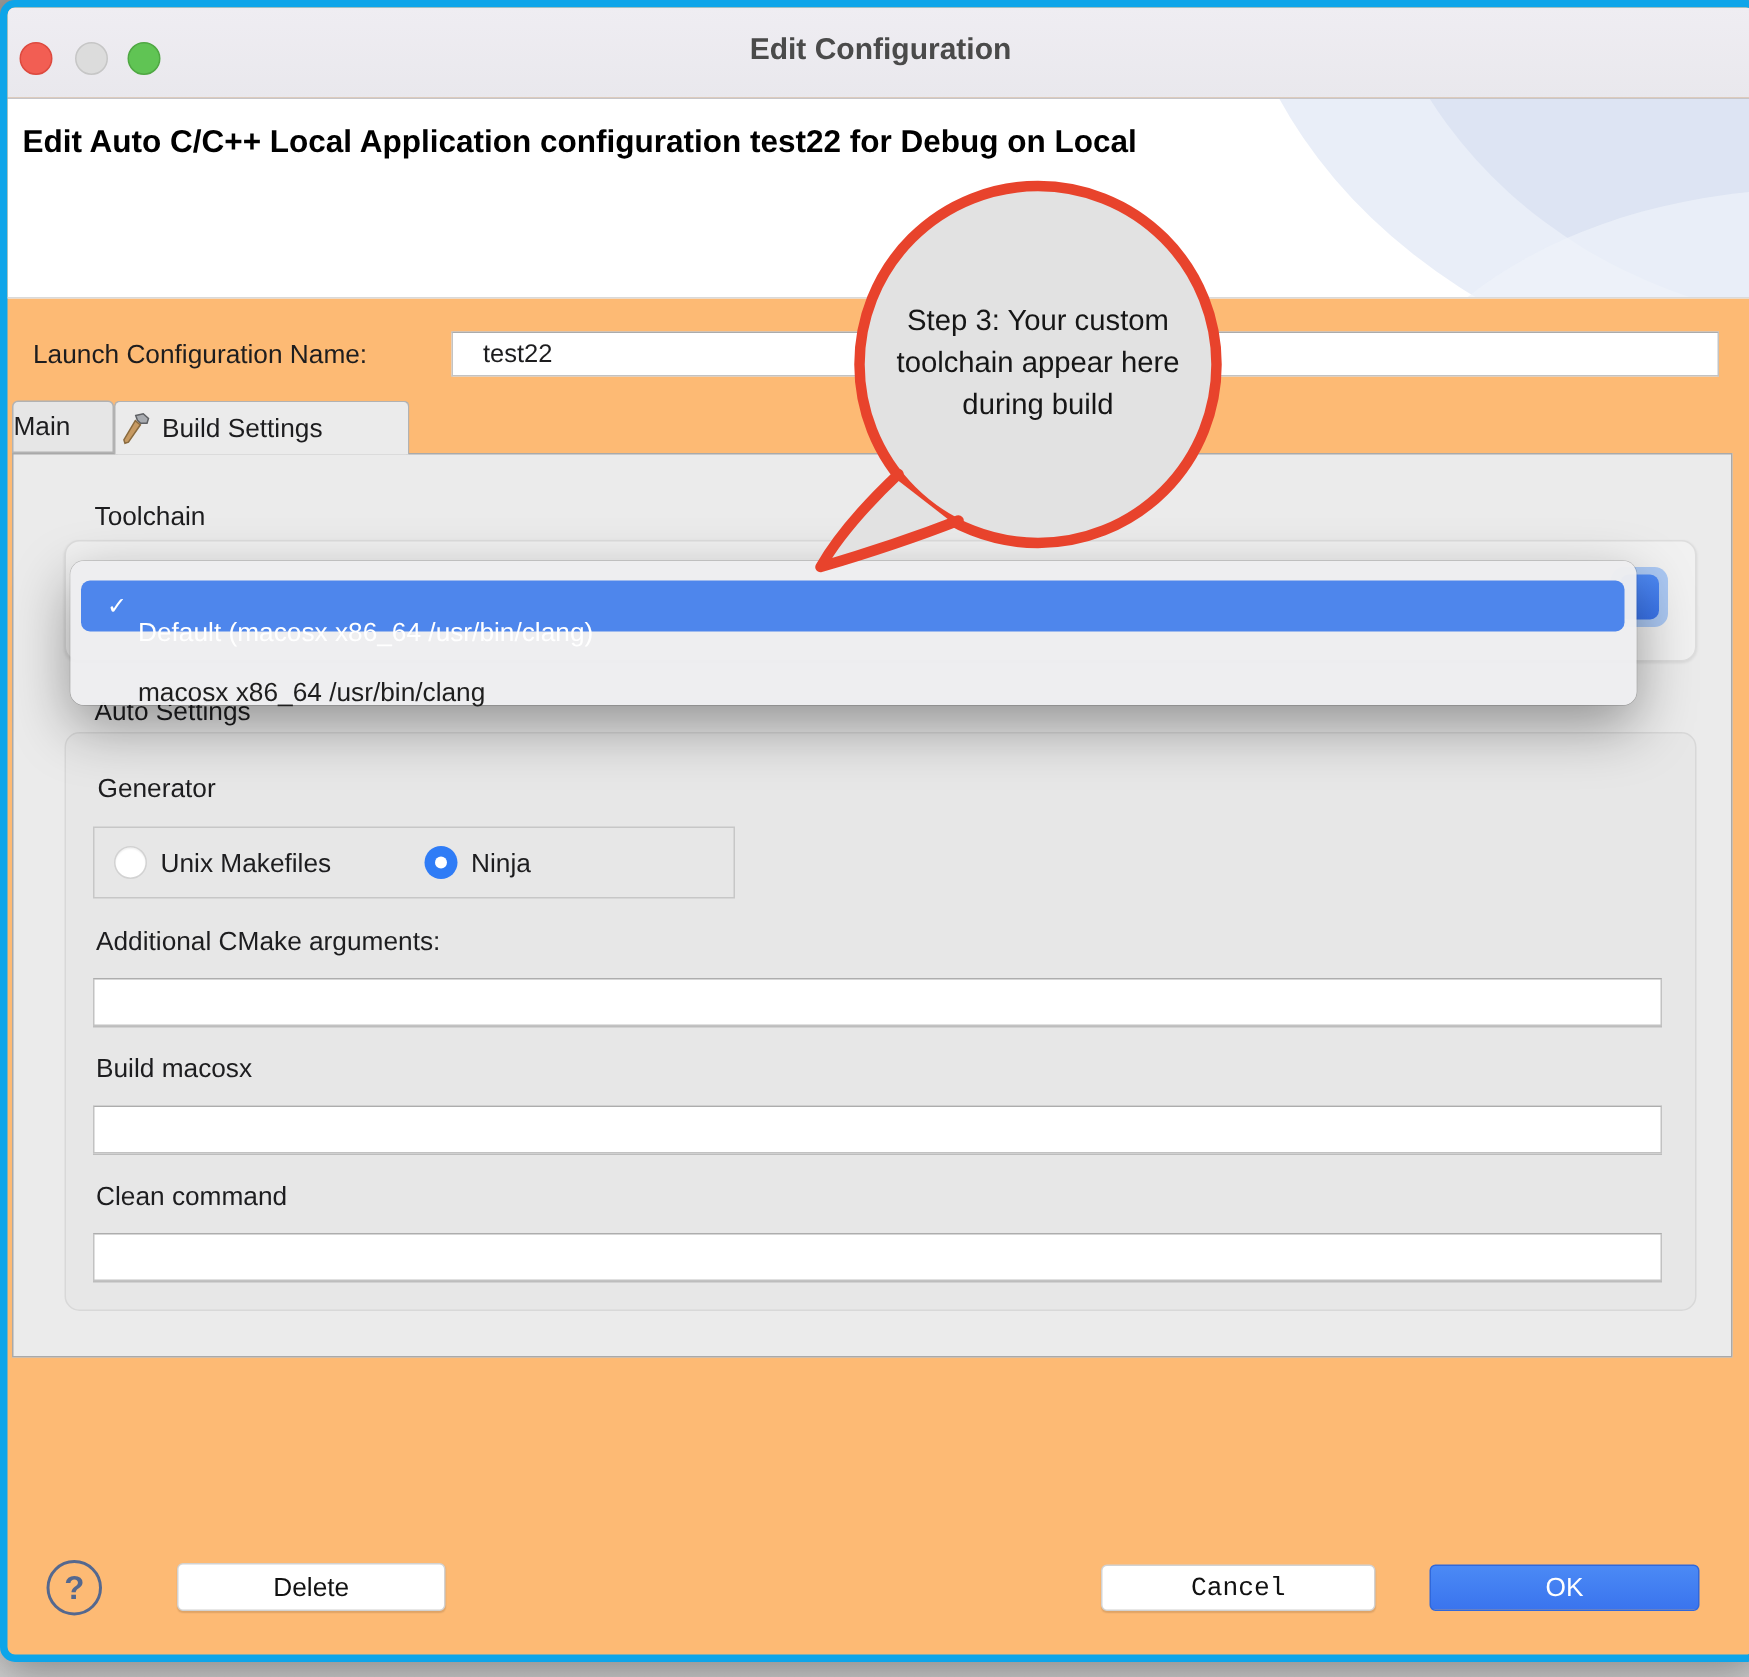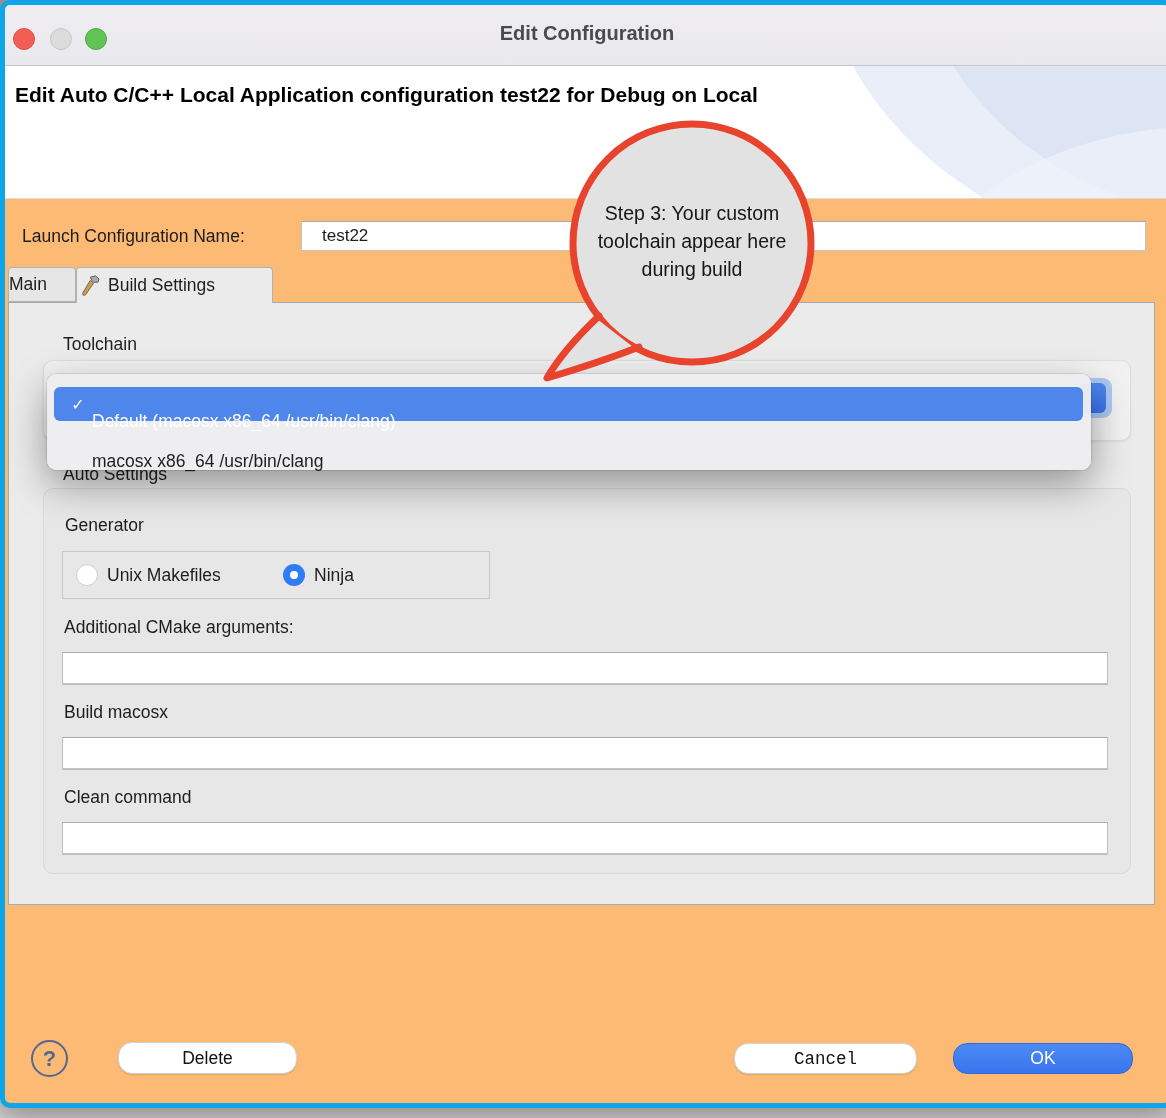--- a/index.html
+++ b/index.html
@@ -75,21 +75,21 @@
   .rcirc.on{background:#2f7cf6;position:relative;}
   .rcirc.on::after{content:"";position:absolute;left:7px;top:7px;width:8px;height:8px;border-radius:50%;background:#fff;}
   .f-label{position:absolute;left:20px;font-size:17.5px;color:#1d1d1f;}
   .f-input{position:absolute;left:18px;width:1046px;height:32px;box-sizing:border-box;background:#fff;
     border:1px solid #c2c2c2;border-top-color:#adadad;box-shadow:0 1px 0 rgba(0,0,0,.18);
     font-size:17px;padding:0 8px;outline:none;font-family:inherit;}
   
   .help-btn{position:absolute;left:26px;top:1035px;width:37px;height:37px;border-radius:50%;
     border:2.5px solid #54688f;box-sizing:border-box;color:#54688f;font-size:22px;font-weight:bold;
     display:flex;align-items:center;justify-content:center;background:transparent;}
-  .btn{position:absolute;height:32px;border-radius:14px;font-size:17.5px;display:flex;align-items:center;
+  .btn{position:absolute;height:32px;border-radius:4px;font-size:17.5px;display:flex;align-items:center;
     justify-content:center;box-sizing:border-box;}
   .btn.white{background:#ffffff;border:1px solid #d2d2d2;box-shadow:0 1px 1px rgba(0,0,0,.12);color:#111;}
   .btn.delete{left:113px;top:1037px;width:179px;}
   .btn.cancel{left:729px;top:1038px;width:183px;height:31px;font-family:Liberation Mono, monospace;}
   .btn.ok{left:948px;top:1038px;width:180px;height:31px;background:linear-gradient(#4b8af5,#3a74ee);
     color:#ffffff;border:1px solid #3168da;}
   
   .bubble{position:absolute;left:0;top:0;width:1166px;height:1118px;z-index:50;pointer-events:none;}
   .bubble text{font-family:"Liberation Sans",sans-serif;font-size:19.5px;fill:#161616;text-anchor:middle;}
 </style>

